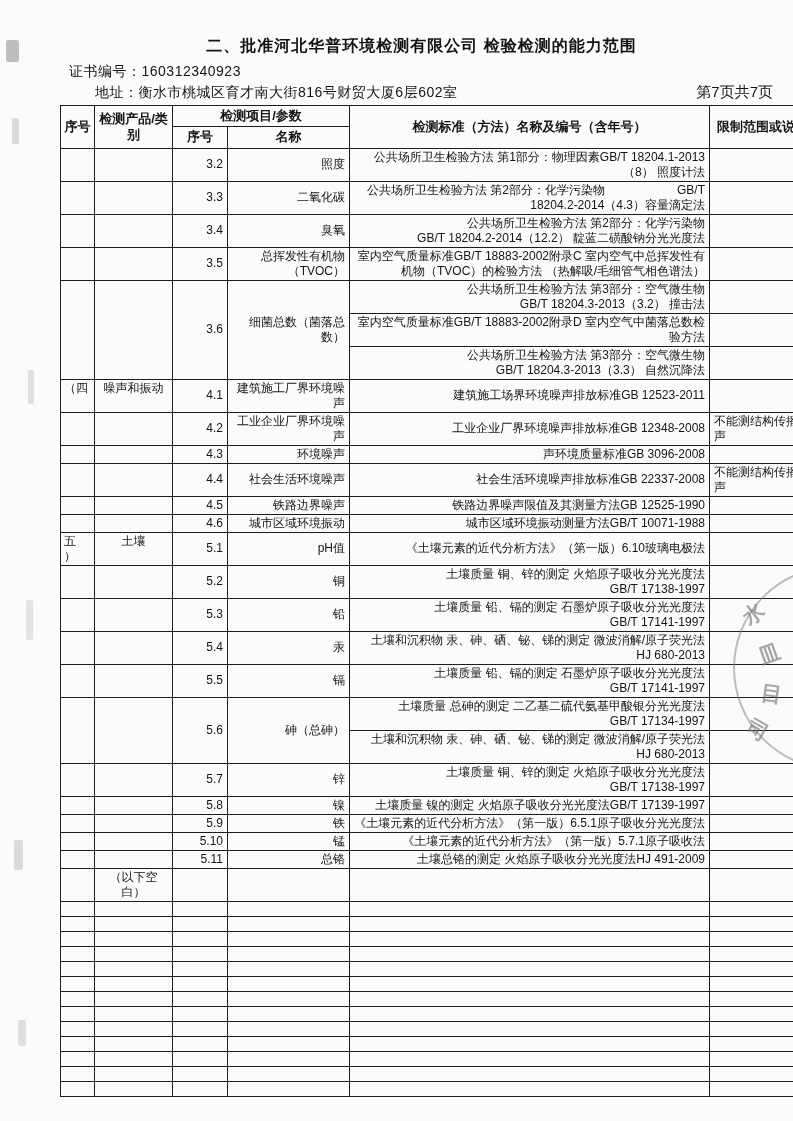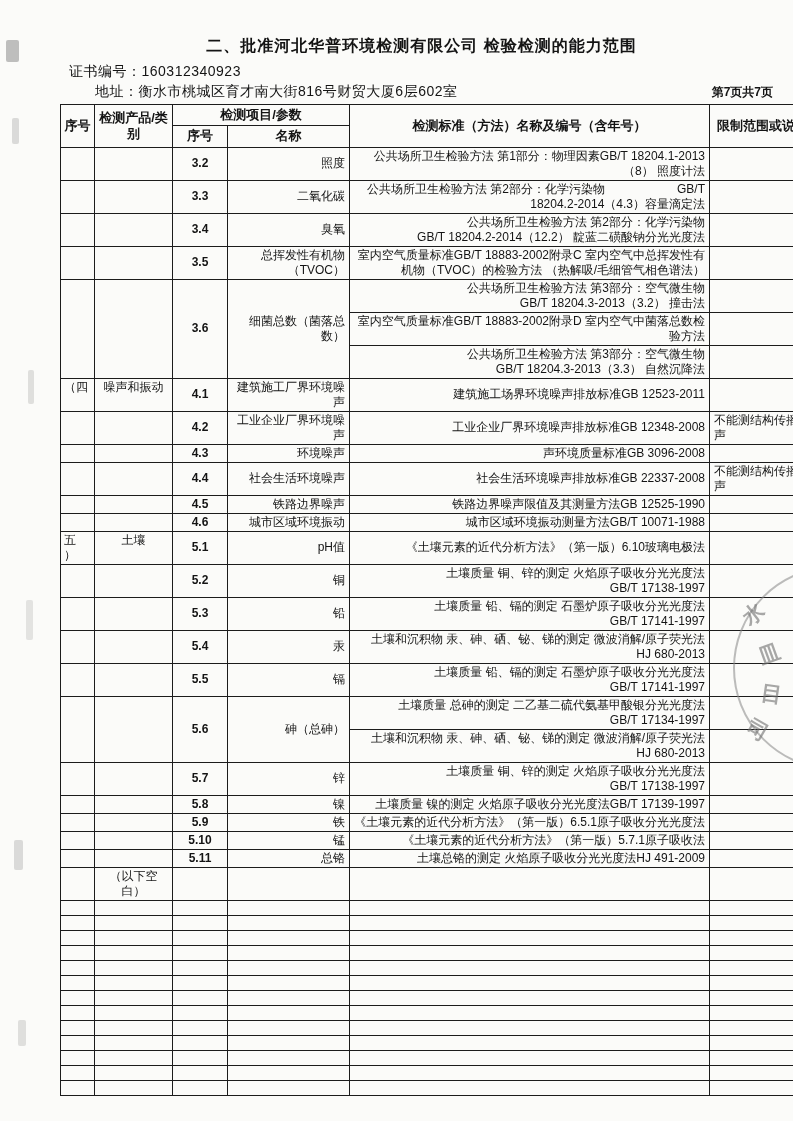--- a/index.html
+++ b/index.html
@@ -26,23 +26,22 @@
     letter-spacing:0.5px;
   }
   .addr-row{
     display:flex;
     justify-content:space-between;
     align-items:flex-end;
     margin:2px 20px 3px 70px;
   }
   .addr-row .meta-line{margin:0;}
   .page-indicator{
-    font-size:12px;
+    font-size:15px;
     margin-right:25px;
-    font-weight:bold;
   }
 
   table.cap-table{
     border-collapse:collapse;
     table-layout:fixed;
     margin-left:35px;
     width:755px;
     background:transparent;
   }
   .cap-table th,.cap-table td{
@@ -54,21 +53,21 @@
     overflow:hidden;
   }
   .cap-table th{
     font-size:13px;
     font-weight:bold;
     text-align:center;
     padding:2px 2px;
   }
   td.seq-cell{text-align:left;vertical-align:top;white-space:pre-wrap;padding-left:3px;}
   td.category-cell{text-align:center;vertical-align:top;}
-  td.item-seq-cell{text-align:center;vertical-align:middle;font-weight:bold;}
+  td.item-seq-cell{text-align:right;vertical-align:middle;}
   td.item-name-cell{text-align:right;vertical-align:middle;}
   td.standard-cell{text-align:right;white-space:pre-wrap;}
   td.limit-cell{text-align:left;vertical-align:top;}
   tr.filler-row td{height:14px;padding:0 4px;}
 
   .partial-seal{
     position:absolute;
     top:566px;left:733px;
     width:200px;height:200px;
     border:2.5px solid rgba(135,135,135,0.55);

